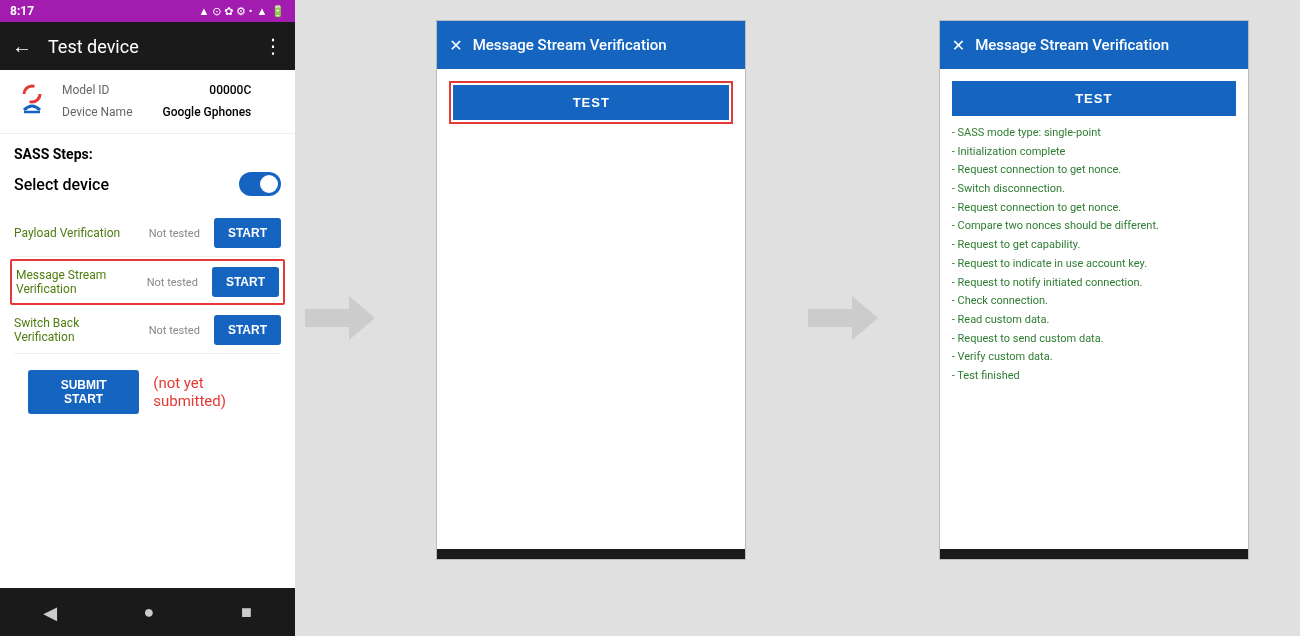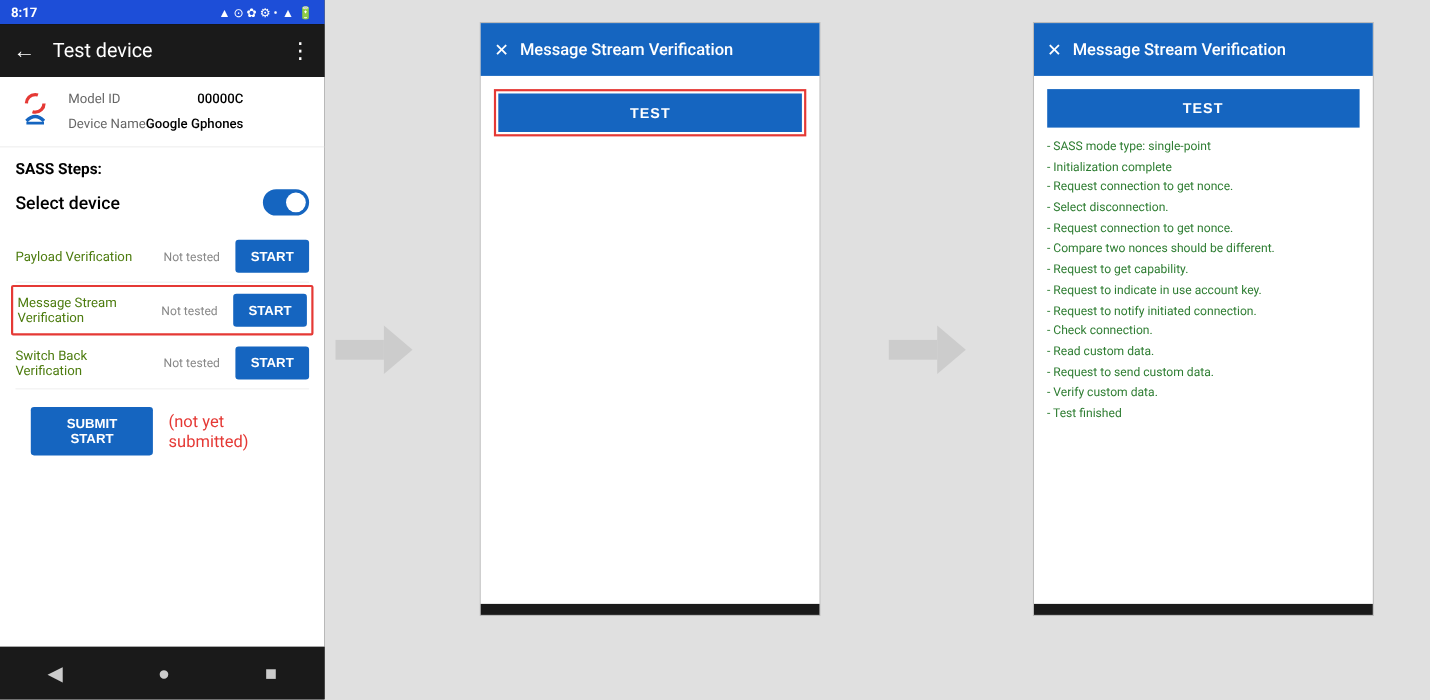--- a/index.html
+++ b/index.html
@@ -16,21 +16,21 @@
 
     
     .phone-panel {
       width: 295px;
       background: #000;
       display: flex;
       flex-direction: column;
       flex-shrink: 0;
     }
     .status-bar {
-      background: #1d4ed8;
+      background: #a21caf;
       color: #fff;
       font-size: 12px;
       padding: 4px 10px;
       display: flex;
       justify-content: space-between;
       align-items: center;
     }
     .status-bar-left { font-weight: bold; }
     .status-bar-right { display: flex; gap: 4px; align-items: center; font-size: 11px; }
     .app-bar {
@@ -64,21 +64,21 @@
       display: flex;
       align-items: center;
       gap: 12px;
     }
     .logo-icon {
       width: 36px;
       height: 36px;
       flex-shrink: 0;
     }
     .device-fields { font-size: 12px; color: #333; line-height: 1.8; }
-    .device-field-row { display: flex; justify-content: space-between; }
+    .device-field-row { display: flex; justify-content: space-between; gap: 30px; }
     .field-label { color: #666; }
     .field-value { color: #000; font-weight: 500; }
 
     .sass-section { padding: 12px 14px; }
     .sass-title {
       font-size: 14px;
       font-weight: bold;
       color: #000;
       margin-bottom: 10px;
     }
@@ -386,21 +386,21 @@
     <div class="dialog-header">
       <span class="dialog-close">✕</span>
       <span class="dialog-title">Message Stream Verification</span>
     </div>
     <div class="dialog-body">
       <button class="dialog-test-btn-plain">TEST</button>
       <div class="log-lines" id="log-container">
           <span class="log-line">- SASS mode type: single-point</span>
           <span class="log-line">- Initialization complete</span>
           <span class="log-line">- Request connection to get nonce.</span>
-          <span class="log-line">- Select disconnection.</span>
+          <span class="log-line">- Switch disconnection.</span>
           <span class="log-line">- Request connection to get nonce.</span>
           <span class="log-line">- Compare two nonces should be different.</span>
           <span class="log-line">- Request to get capability.</span>
           <span class="log-line">- Request to indicate in use account key.</span>
           <span class="log-line">- Request to notify initiated connection.</span>
           <span class="log-line">- Check connection.</span>
           <span class="log-line">- Read custom data.</span>
           <span class="log-line">- Request to send custom data.</span>
           <span class="log-line">- Verify custom data.</span>
           <span class="log-line">- Test finished</span>

